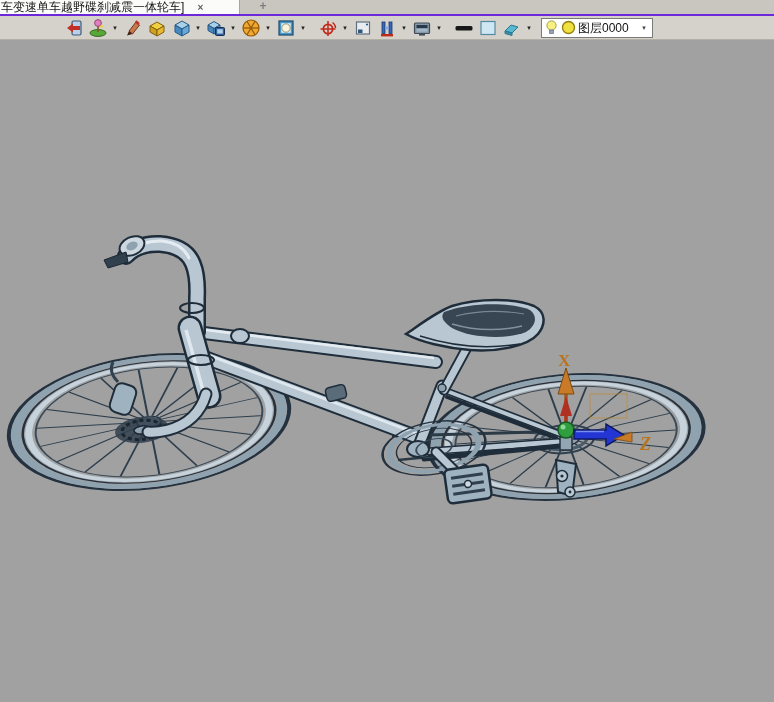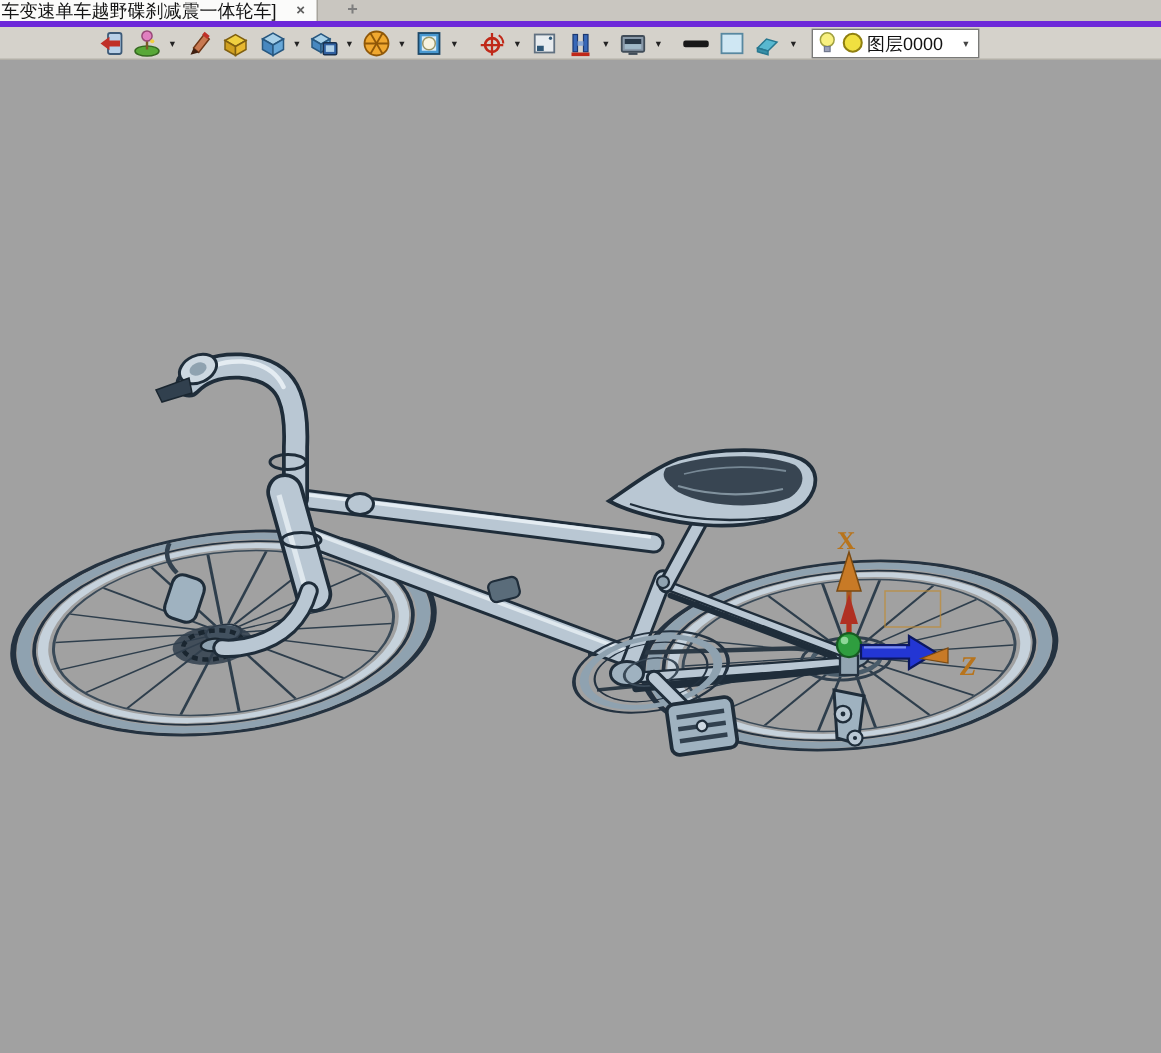--- a/index.html
+++ b/index.html
@@ -7,40 +7,40 @@
     width:774px; height:702px; overflow:hidden;
     font-family:"Liberation Sans","DejaVu Sans",sans-serif;
     background:#a1a1a1;
   }
   
   .tabbar {
     height:14px; background:#c9c6c0; display:flex; align-items:stretch;
     box-sizing:border-box;
   }
   .tab {
-    width:212px; background:#fbfbfa; display:flex; align-items:center;
+    width:240px; background:#fbfbfa; display:flex; align-items:center;
     box-sizing:border-box; padding-left:1px; border-right:1px solid #a7a49c;
   }
   .tab-title {
     font-size:12px; line-height:13px; white-space:nowrap; overflow:hidden;
     width:192px; color:#141414;
   }
   .tab-close {
     color:#5f5f5f; font-weight:bold; font-size:10px; width:15px; text-align:center;
     line-height:13px;
   }
   .new-tab {
     width:30px; text-align:center; color:#7e7e7e; font-size:12px; font-weight:bold;
     line-height:13px; margin-left:8px;
   }
   
   .toolbar {
     height:26px; background:#d5d2cb; display:flex; align-items:center;
     padding-left:62px; box-sizing:border-box;
-    border-top:4px solid #6d28d9; border-bottom:1px solid #b3b0a8;
+    border-top:2px solid #6d28d9; border-bottom:1px solid #b3b0a8;
   }
   .tbtn {
     width:22px; height:22px; display:flex; align-items:center; justify-content:center;
     margin:0 1px;
   }
   .dd {
     width:10px; height:22px; display:flex; align-items:center; justify-content:center;
     font-size:7px; color:#222; margin-right:1px;
   }
   .gap-l { margin-left:8px; }

